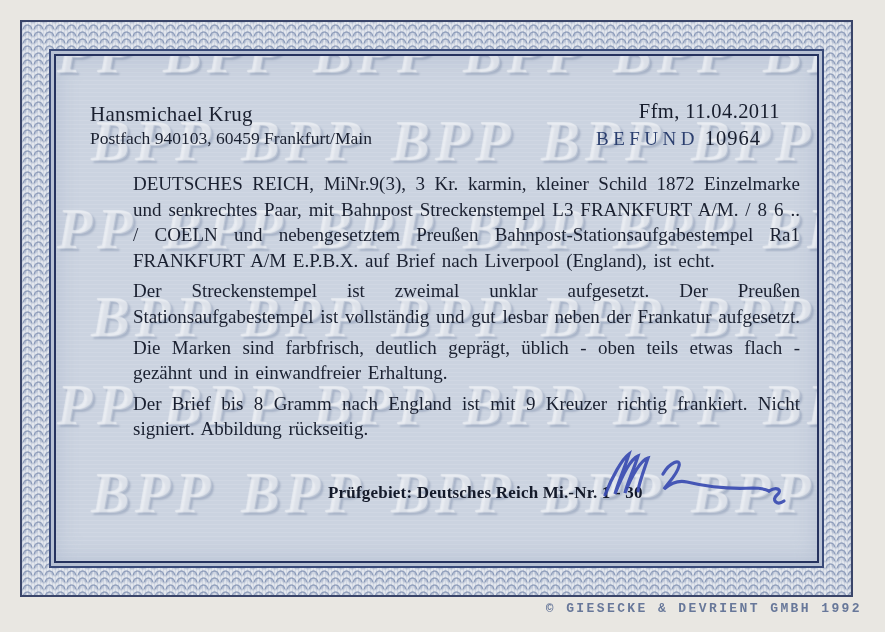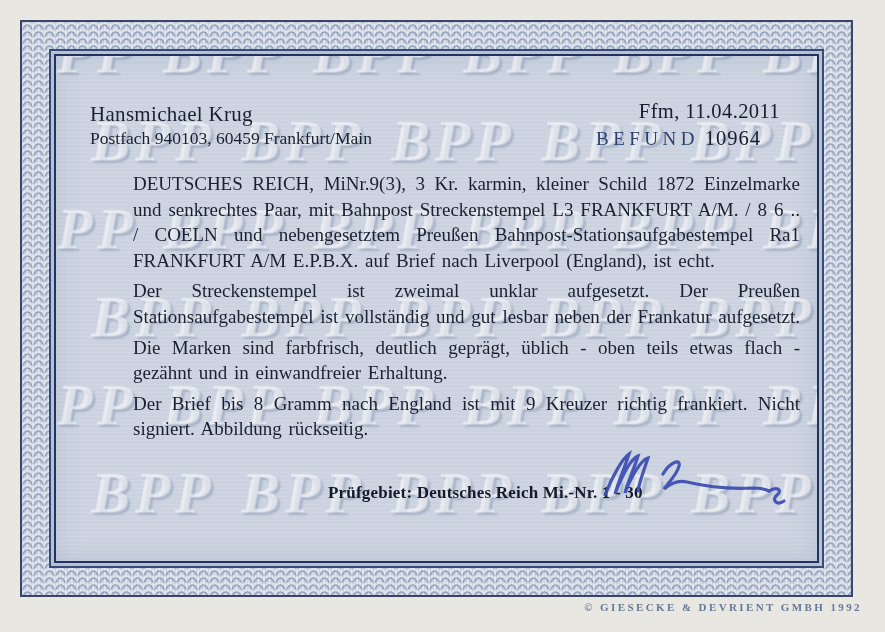--- a/index.html
+++ b/index.html
@@ -61,22 +61,22 @@
     font-size:17px;font-weight:bold;color:#141a2a;letter-spacing:.2px;
   }
   .legal{
     left:0;right:0;top:455px;text-align:center;
     font-size:16.5px;color:#2b3f6f;letter-spacing:.3px;word-spacing:1px;
   }
   .signature{left:535px;top:390px;width:210px;height:64px;z-index:2;}
   
   .copyright{
     position:absolute;right:23px;top:601px;
-    font-family:Liberation Serif, serif;
-    font-size:11px;letter-spacing:2.4px;color:#68789a;font-weight:bold;margin-left:15px;
+    font-family:Liberation Mono, monospace;
+    font-size:13px;letter-spacing:2.4px;color:#68789a;font-weight:bold;margin-left:15px;
   }
 </style>
 </head>
 <body>
 
 <div class="frame">
   <div class="inner">
 
     <div class="wm-layer">
         <span class="wm" style="left: -42px; top: -36px;">BPP</span>

